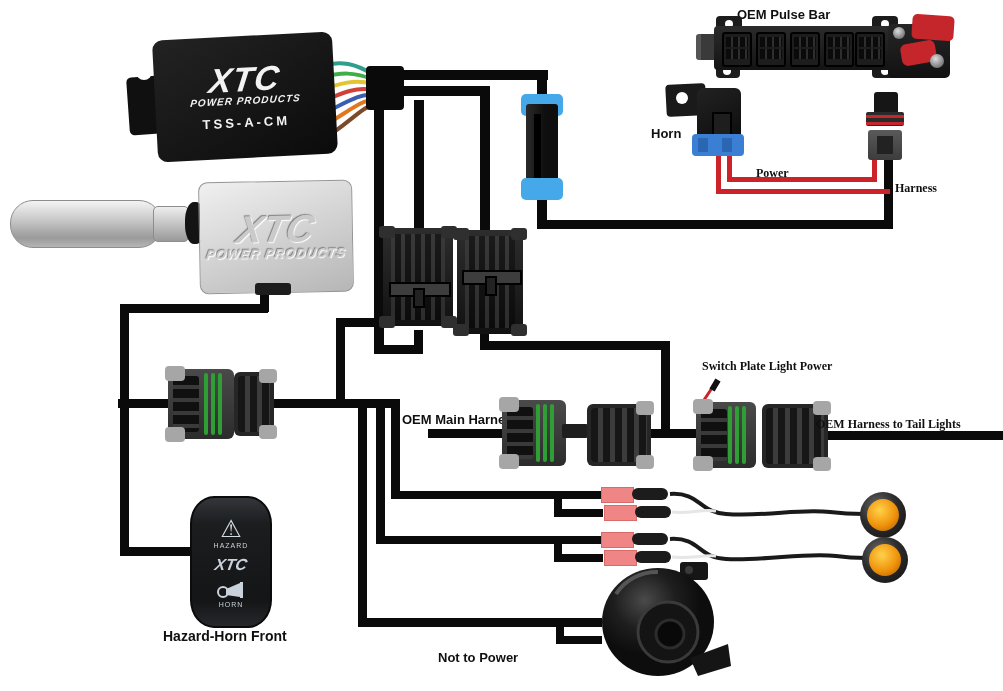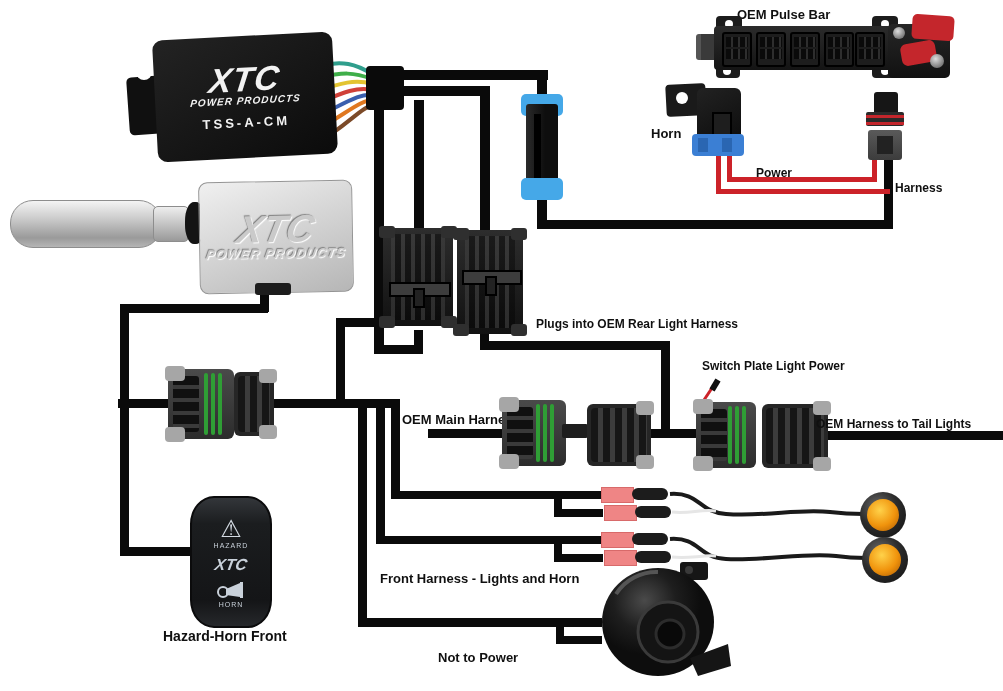--- a/index.html
+++ b/index.html
@@ -1,21 +1,21 @@
 <!DOCTYPE html>
 <html><head>
 <meta charset="utf-8">
 <style>
   html,body{margin:0;padding:0;background:#fff;}
   #canvas{position:relative;width:1003px;height:691px;background:#fff;overflow:hidden;
           font-family:"Liberation Sans",sans-serif;}
   .w{position:absolute;background:#0a0a0a;}
   .rw{position:absolute;background:#cc2229;}
   .lbl{position:absolute;font-weight:bold;font-size:13px;color:#101010;white-space:nowrap;}
-  .lbl.sm{font-size:12px;}
+  .lbl.sm{font-size:12px;font-family:Liberation Serif, serif;}
 
   
   .module{position:absolute;left:120px;top:28px;width:270px;height:150px;}
   .module .ear{position:absolute;left:8px;top:48px;width:48px;height:58px;background:#101010;
                border-radius:5px;transform:rotate(-4deg);}
   .module .hole{position:absolute;left:16px;top:36px;width:16px;height:16px;border-radius:50%;background:#fff;}
   .module .body{position:absolute;left:35px;top:8px;width:180px;height:122px;border-radius:10px;
                 background:linear-gradient(150deg,#232323,#0b0b0b);transform:rotate(-3deg);
                 display:flex;flex-direction:column;align-items:center;justify-content:center;color:#f2f2f2;}
   .xtc-big{font-style:italic;font-weight:900;font-size:34px;letter-spacing:1px;transform:skewX(-10deg);line-height:.9;}
@@ -344,21 +344,20 @@
         <div class="cap" style="left:-3px;bottom:-3px"></div>
     </div>
     <div class="wpB" style="left:762px;top:404px;width:66px;height:64px">
       <div class="ribs"></div>
       <div class="cap" style="right:-3px;top:-3px"></div>
         <div class="cap" style="right:-3px;bottom:-3px"></div>
     </div>
   </div>
   <div class="lbl sm" style="left:816px;top:417px">OEM Harness to Tail Lights</div>
 
-  <div class="lbl sm" style="left:536px;top:317px">Plugs into OEM Rear Light Harness</div>
 
   <div>
     <div class="pink" style="left:601px;top:487px"></div>
       <div class="cyl" style="left:632px;top:488px"></div>
     <div class="pink" style="left:604px;top:505px"></div>
       <div class="cyl" style="left:635px;top:506px"></div>
     <div class="light" style="left:860px;top:492px">
         <div class="amber"></div>
       </div>
   </div>
@@ -382,16 +381,15 @@
     </defs>
     <rect x="88" y="2" width="28" height="18" rx="3" fill="#161616"></rect>
     <circle cx="97" cy="10" r="4" fill="#3a3a3a"></circle>
     <ellipse cx="66" cy="62" rx="56" ry="54" fill="url(#hg)"></ellipse>
     <path d="M98,98 L136,84 L139,106 L106,116 Z" fill="#151515"></path>
     <circle cx="76" cy="72" r="30" fill="#141414" stroke="#3a3a3a" stroke-width="3"></circle>
     <circle cx="78" cy="74" r="14" fill="#090909" stroke="#2c2c2c" stroke-width="3"></circle>
     <path d="M24,34 A48,48 0 0 1 66,12" stroke="#555" stroke-width="4" fill="none"></path>
   </svg>
 
-  <div class="lbl" style="left:380px;top:571px">Front Harness - Lights and Horn</div>
   <div class="lbl" style="left:438px;top:650px">Not to Power</div>
 
 </div>
 
 </body></html>

